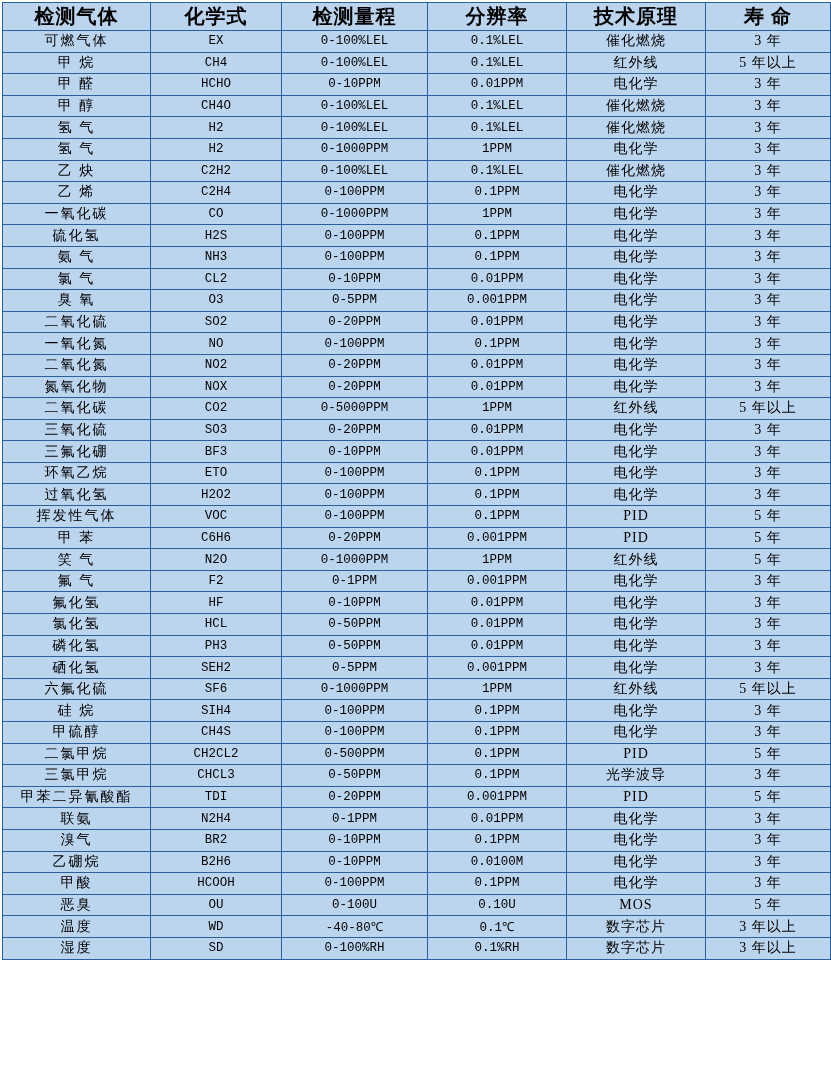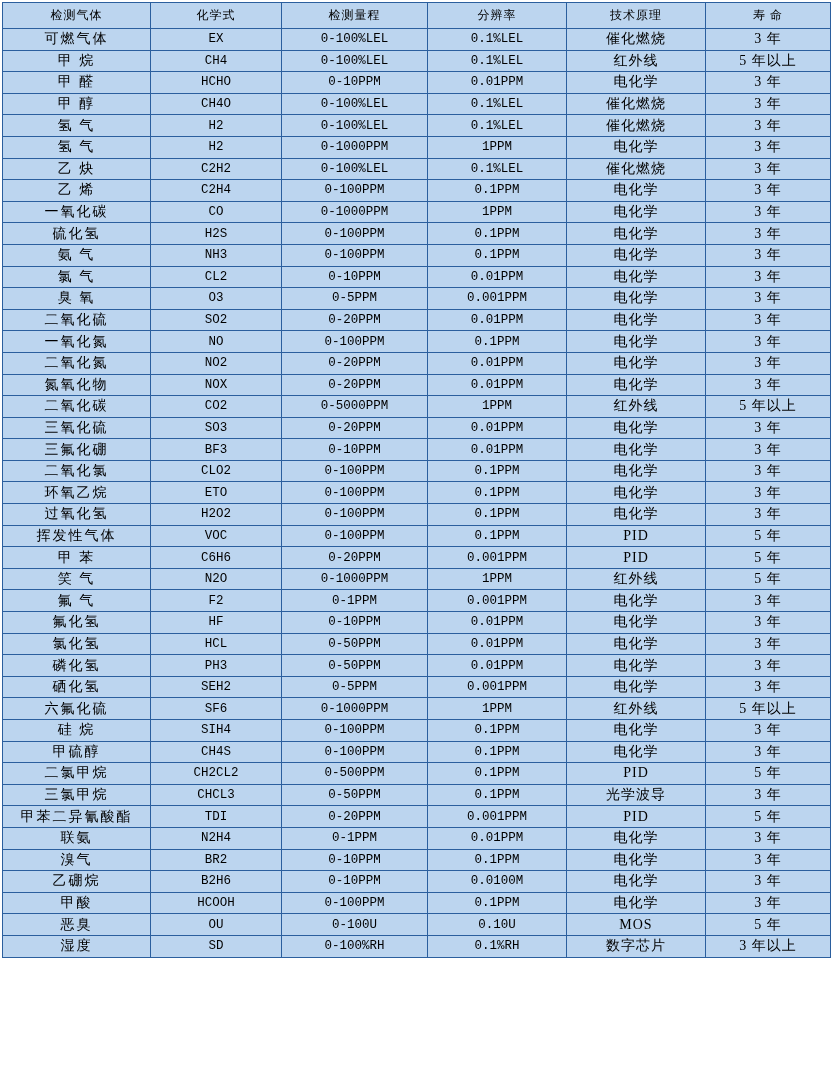--- a/index.html
+++ b/index.html
@@ -36,22 +36,22 @@
     border: 1px solid #2b5f9e;
     text-align: center;
     vertical-align: middle;
     background: #bcd5ef;
     padding: 0;
     white-space: nowrap;
     overflow: hidden;
   }
   table.gas-table thead th {
     height: 25px;
-    font-size: 12px;
-    font-weight: normal;
+    font-size: 20px;
+    font-weight: bold;
     letter-spacing: 1px;
   }
   table.gas-table tbody td {
     height: 20.6px;
     font-size: 14px;
     font-weight: normal;
   }
   table.gas-table tbody td.name {
     letter-spacing: 2px;
   }
@@ -245,28 +245,20 @@
         </tr>
         <tr>
           <td class="name">三氟化硼</td>
           <td class="formula">BF3</td>
           <td class="range">0-10PPM</td>
           <td class="resolution">0.01PPM</td>
           <td class="principle">电化学</td>
           <td class="life">3 年</td>
         </tr>
         <tr>
-          <td class="name">二氧化氯</td>
-          <td class="formula">CLO2</td>
-          <td class="range">0-100PPM</td>
-          <td class="resolution">0.1PPM</td>
-          <td class="principle">电化学</td>
-          <td class="life">3 年</td>
-        </tr>
-        <tr>
           <td class="name">环氧乙烷</td>
           <td class="formula">ETO</td>
           <td class="range">0-100PPM</td>
           <td class="resolution">0.1PPM</td>
           <td class="principle">电化学</td>
           <td class="life">3 年</td>
         </tr>
         <tr>
           <td class="name">过氧化氢</td>
           <td class="formula">H2O2</td>
@@ -421,20 +413,28 @@
         </tr>
         <tr>
           <td class="name">恶臭</td>
           <td class="formula">OU</td>
           <td class="range">0-100U</td>
           <td class="resolution">0.10U</td>
           <td class="principle">MOS</td>
           <td class="life">5 年</td>
         </tr>
         <tr>
+          <td class="name">温度</td>
+          <td class="formula">WD</td>
+          <td class="range">-40-80℃</td>
+          <td class="resolution">0.1℃</td>
+          <td class="principle">数字芯片</td>
+          <td class="life">3 年以上</td>
+        </tr>
+        <tr>
           <td class="name">湿度</td>
           <td class="formula">SD</td>
           <td class="range">0-100%RH</td>
           <td class="resolution">0.1%RH</td>
           <td class="principle">数字芯片</td>
           <td class="life">3 年以上</td>
         </tr>
       </tbody>
   </table>
 </div>

